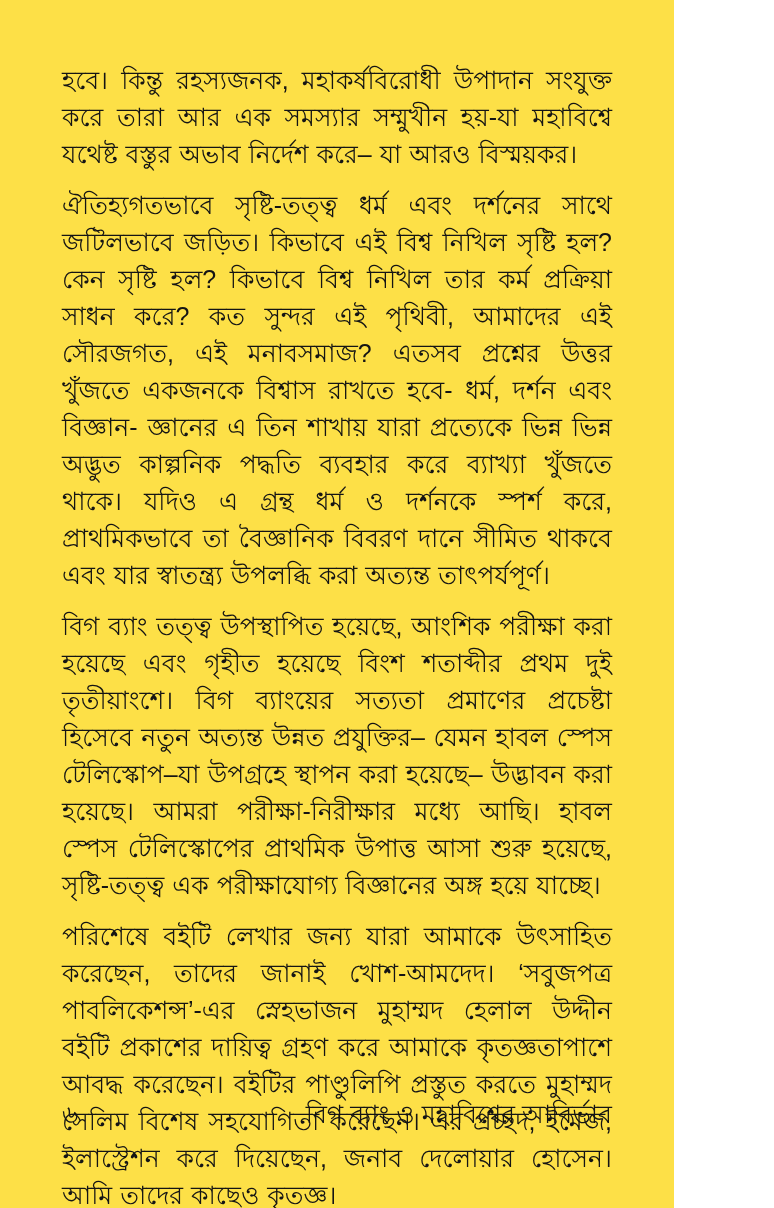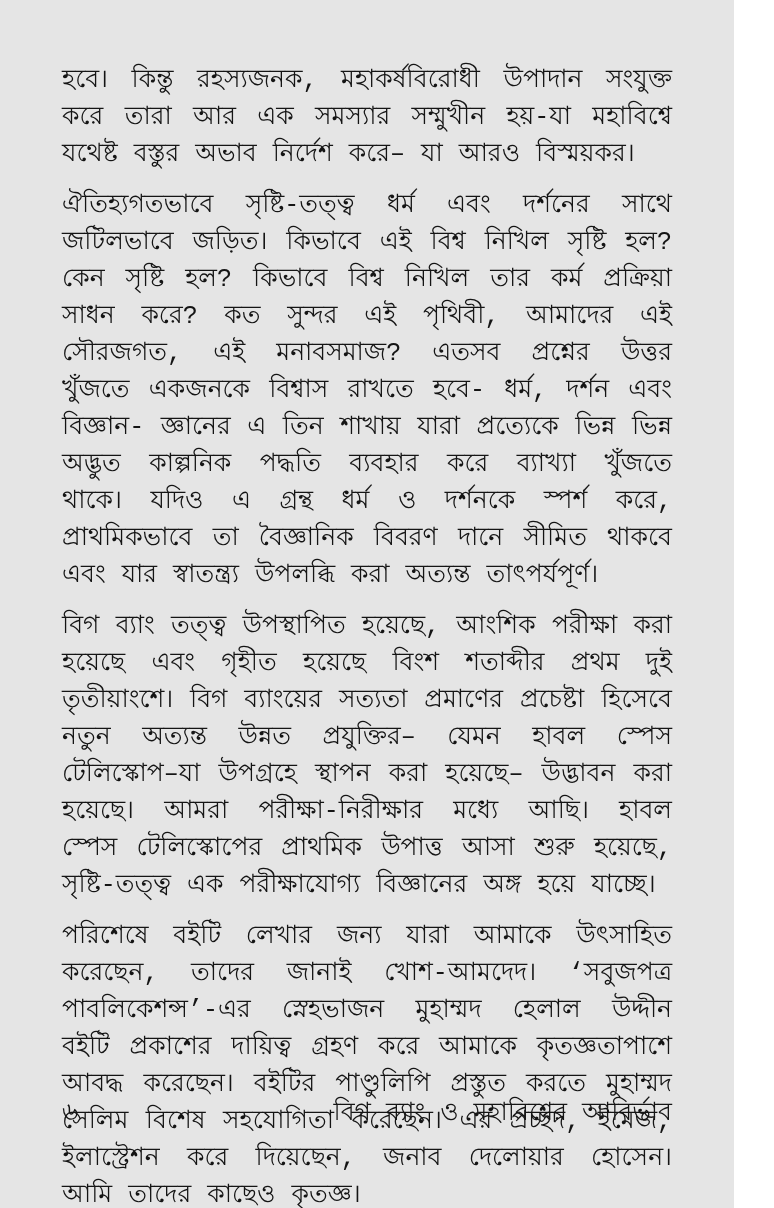--- a/index.html
+++ b/index.html
@@ -2,25 +2,25 @@
 <html lang="bn"><head>
 <meta charset="utf-8">
 <style>
   html, body {
     margin: 0;
     padding: 0;
     background: #ffffff;
   }
   .page {
     position: relative;
-    width: 734px;
+    width: 674px;
     height: 1208px;
-    background: #e5e5e5;
+    background: #fde047;
     color: #141414;
-    font-family: Liberation Mono, monospace;
+    font-family: Liberation Sans, sans-serif;
     overflow: hidden;
     box-sizing: border-box;
   }
   .page-body {
     position: absolute;
     top: 62px;
     left: 62px;
     right: 62px;
   }
   .para {

